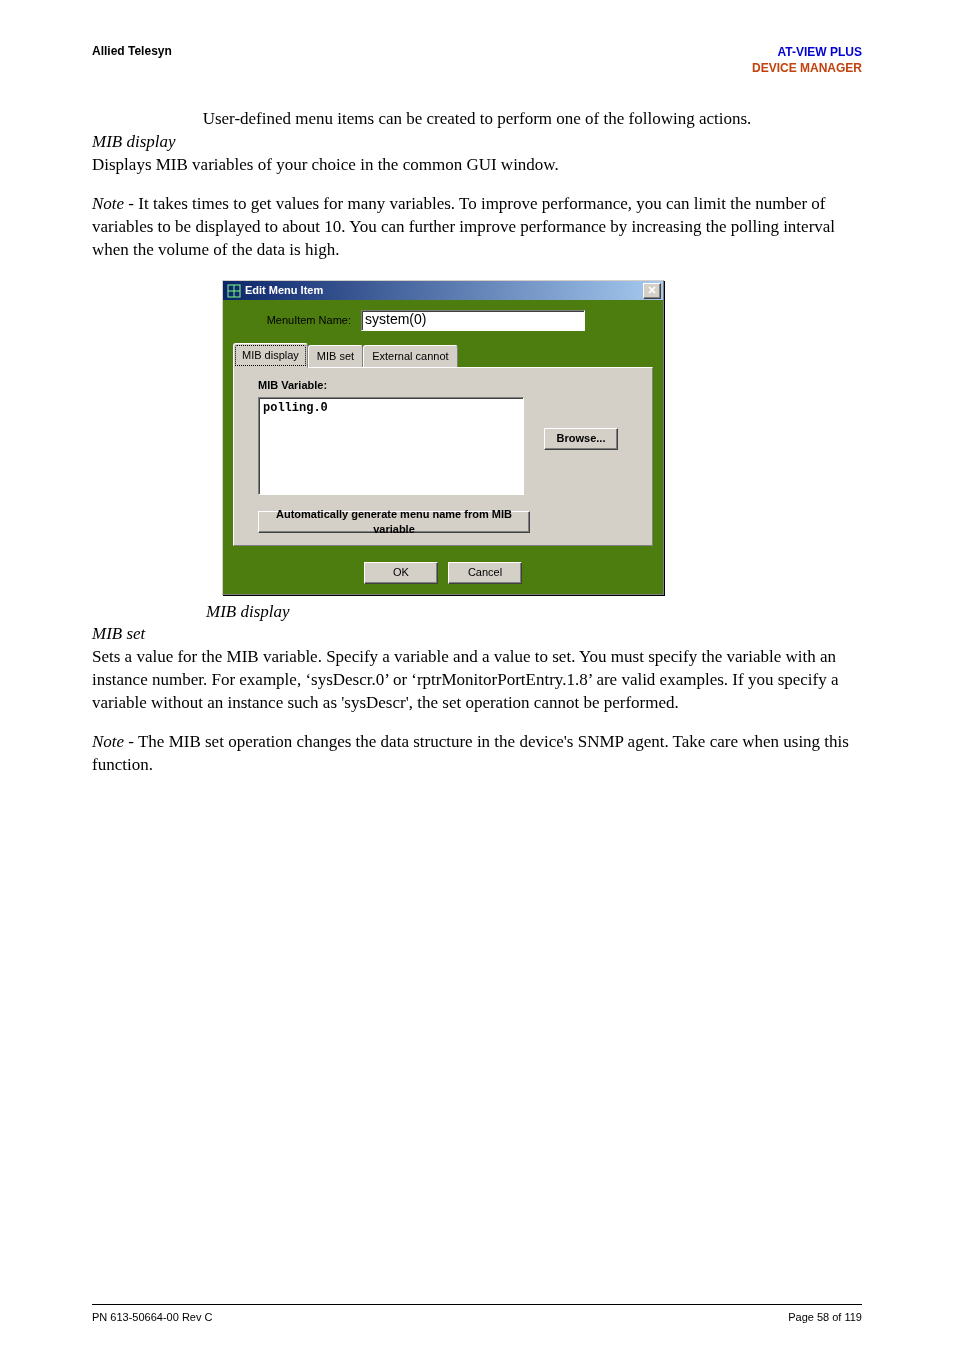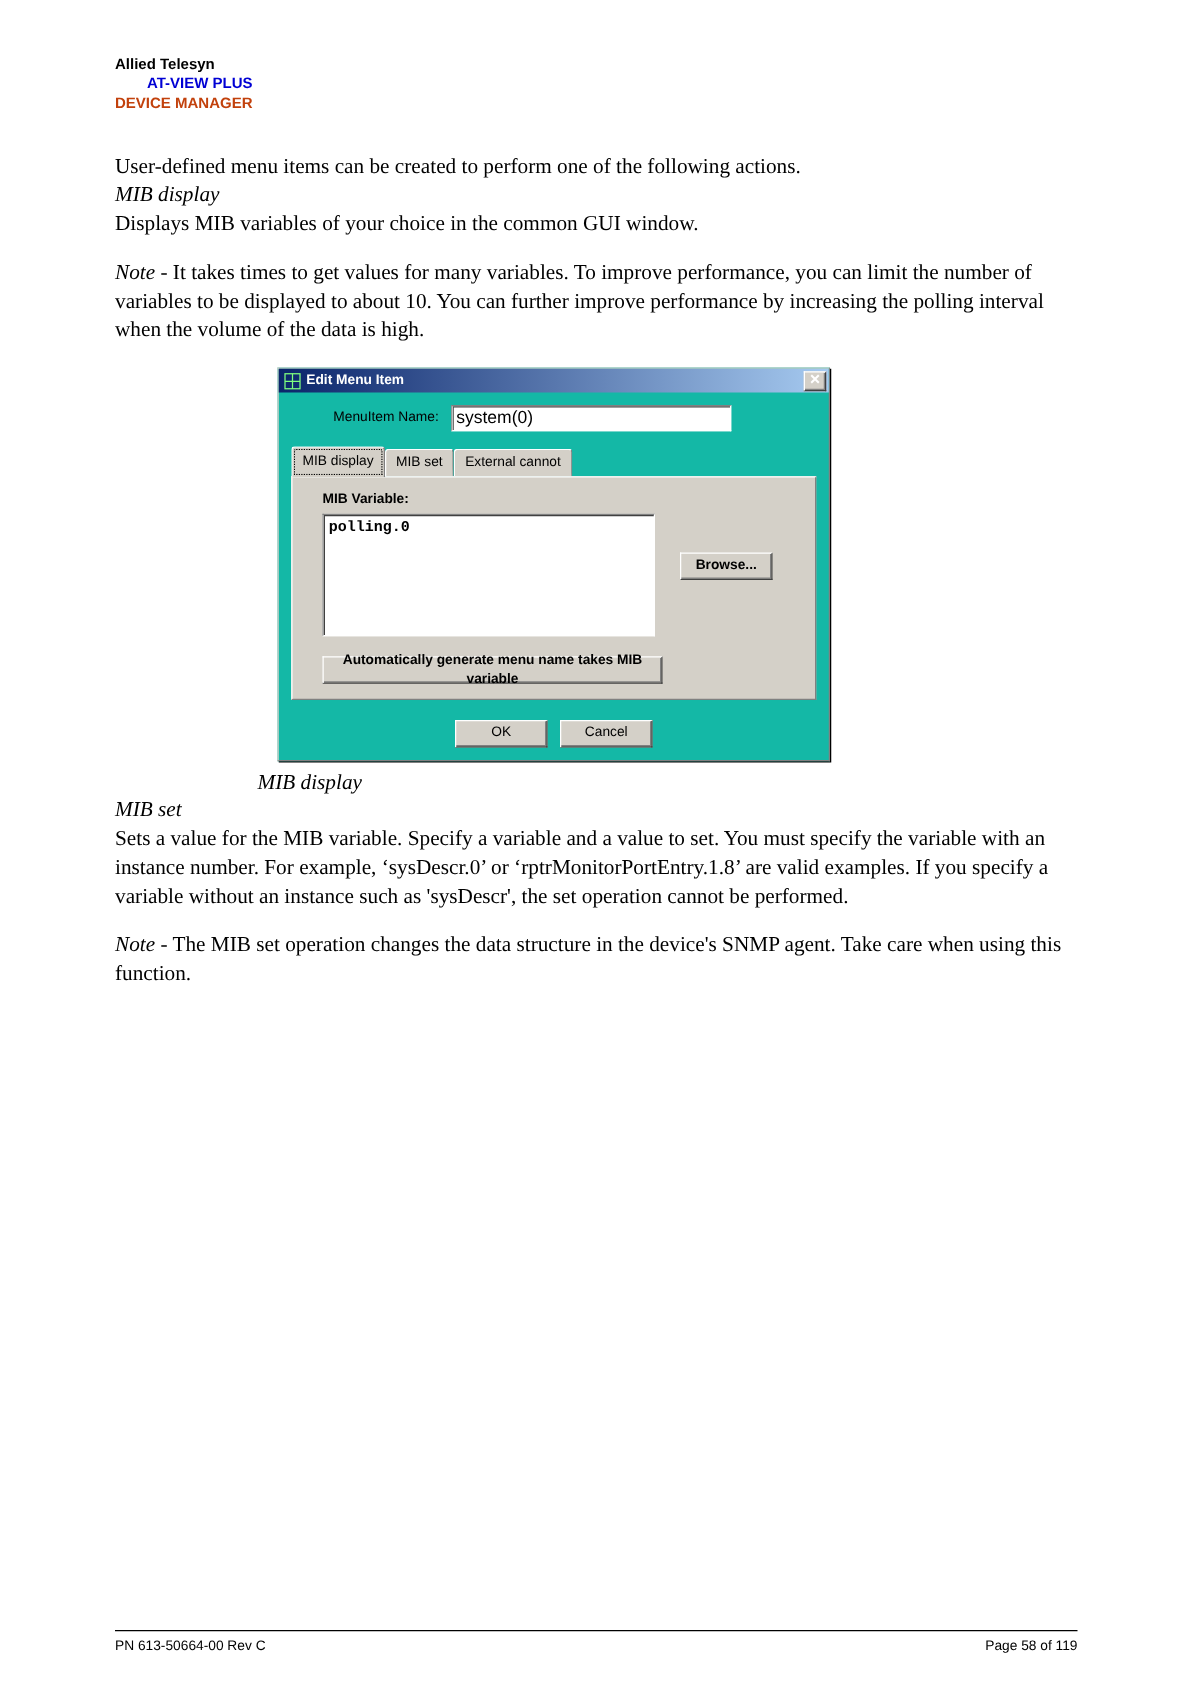--- a/index.html
+++ b/index.html
@@ -18,40 +18,39 @@
     display: flex;
     flex-direction: column;
   }
   .header-row {
     display: flex;
     justify-content: space-between;
     align-items: flex-start;
     font-family: Verdana, Arial, sans-serif;
     font-size: 12px;
     font-weight: bold;
-    flex-direction: column;
   }
   .header-left { color: #000; }
   .header-right { text-align: right; line-height: 1.35; }
   .header-right .line1 { color: #0000d4; }
   .header-right .line2 { color: #c2410c; }
   .hr-top { border: none; border-top: 2px solid #000; margin-top: 6px; margin-bottom: 24px; }
   .body { font-size: 17px; line-height: 1.35; }
   .body p { margin: 0; }
-  .ind1 { margin-left: 98px; }
+  .ind1 { margin-left: 98px; text-align: center; }
   .ind2 { margin-left: 130px; }
   .heading-italic { font-style: italic; margin-left: 66px; margin-top: 18px; margin-bottom: 2px; }
   .note { color: #000000; font-style: italic; }
   .gap-sm { height: 16px; }
 
   
   .dialog-wrap { margin-left: 130px; margin-top: 18px; margin-bottom: 6px; }
   .dialog {
     width: 440px;
-    background: #14b8a6;
+    background: #4d7c0f;
     border: 1px solid #808080;
     border-top-color: #d4d0c8;
     border-left-color: #d4d0c8;
     box-shadow: 1px 1px 0 #000;
     font-family: Tahoma, Arial, sans-serif;
     font-size: 11px;
     position: relative;
   }
   .titlebar {
     background: linear-gradient(to right, #0a246a, #a6caf0);
@@ -226,21 +225,21 @@
           <div class="tabpage">
             <div class="varlbl">MIB Variable:</div>
             <div class="varbox">polling.0</div>
             <div class="browse-wrap">
               <div class="btn">
                   <span>Browse...</span>
                 </div>
             </div>
             <div class="genbtn-wrap">
               <div class="btn genbtn">
-                  <span>Automatically generate menu name takes MIB variable</span>
+                  <span>Automatically generate menu name from MIB variable</span>
                 </div>
             </div>
           </div>
 
           <div class="dlg-buttons">
             <div class="btn">
                 <span>OK</span>
               </div>
             <div class="btn">
                 <span>Cancel</span>

